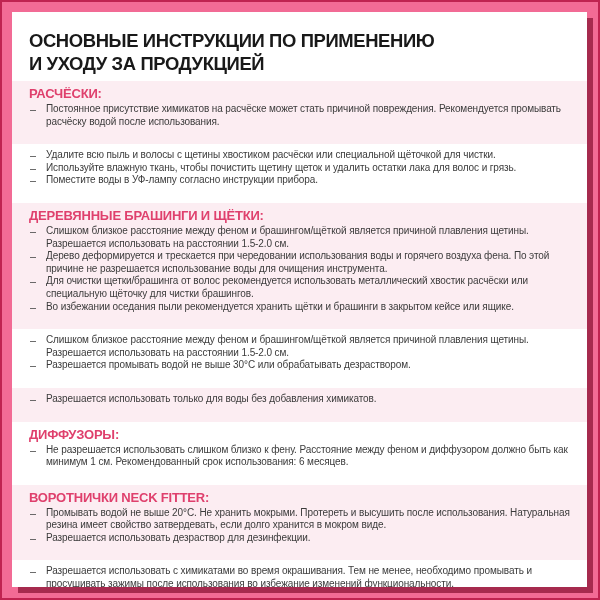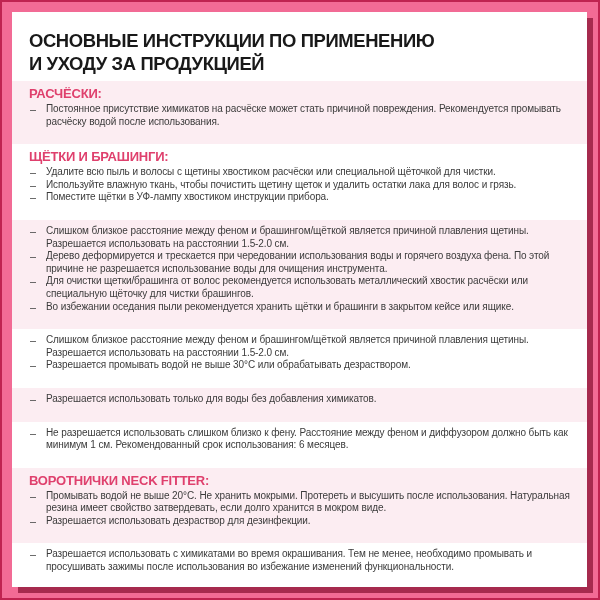--- a/index.html
+++ b/index.html
@@ -122,36 +122,36 @@
 
   <section class="band tint">
     <h2>РАСЧЁСКИ:</h2>
     <div class="bullet">
       <span class="dash">–</span>
       <p>Постоянное присутствие химикатов на расчёске может стать причиной повреждения. Рекомендуется промывать расчёску водой после использования.</p>
     </div>
   </section>
 
   <section class="band">
-    <h2>ЩЁТКИ И БРАШИНГИ:</h2>
     <div class="bullet">
       <span class="dash">–</span>
       <p>Удалите всю пыль и волосы с щетины хвостиком расчёски или специальной щёточкой для чистки.</p>
     </div>
     <div class="bullet">
       <span class="dash">–</span>
       <p>Используйте влажную ткань, чтобы почистить щетину щеток и удалить остатки лака для волос и грязь.</p>
     </div>
     <div class="bullet">
       <span class="dash">–</span>
-      <p>Поместите щётки в УФ-лампу хвостиком инструкции прибора.</p>
-    </div>
-  </section>
-
-  <section class="band tint">
+      <p>Поместите воды в УФ-лампу согласно инструкции прибора.</p>
+    </div>
+  </section>
+
+  <section class="band tint">
+    <h2>ДЕРЕВЯННЫЕ БРАШИНГИ И ЩЁТКИ:</h2>
     <div class="bullet">
       <span class="dash">–</span>
       <p>Слишком близкое расстояние между феном и брашингом/щёткой является причиной плавления щетины. Разрешается использовать на расстоянии 1.5-2.0 см.</p>
     </div>
     <div class="bullet">
       <span class="dash">–</span>
       <p>Дерево деформируется и трескается при чередовании использования воды и горячего воздуха фена. По этой причине не разрешается использование воды для очищения инструмента.</p>
     </div>
     <div class="bullet">
       <span class="dash">–</span>
@@ -175,20 +175,21 @@
   </section>
 
   <section class="band tint">
     <div class="bullet">
       <span class="dash">–</span>
       <p>Разрешается использовать только для воды без добавления химикатов.</p>
     </div>
   </section>
 
   <section class="band">
+    <h2>ДИФФУЗОРЫ:</h2>
     <div class="bullet">
       <span class="dash">–</span>
       <p>Не разрешается использовать слишком близко к фену. Расстояние между феном и диффузором должно быть как минимум 1 см. Рекомендованный срок использования: 6 месяцев.</p>
     </div>
   </section>
 
   <section class="band tint">
     <h2>ВОРОТНИЧКИ NECK FITTER:</h2>
     <div class="bullet">
       <span class="dash">–</span>

